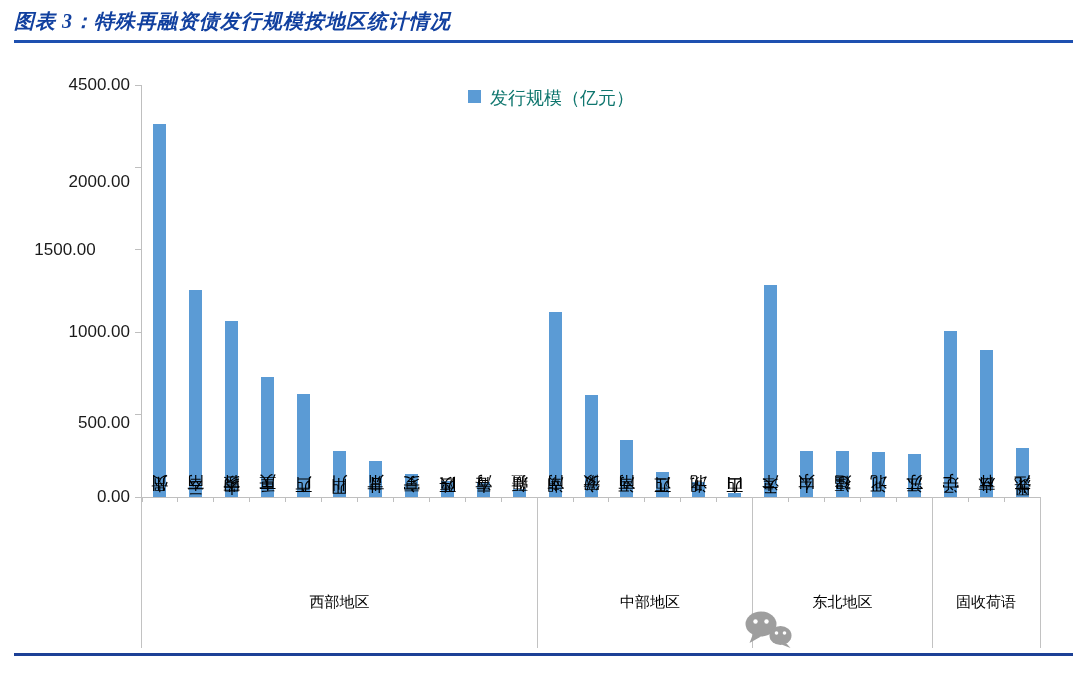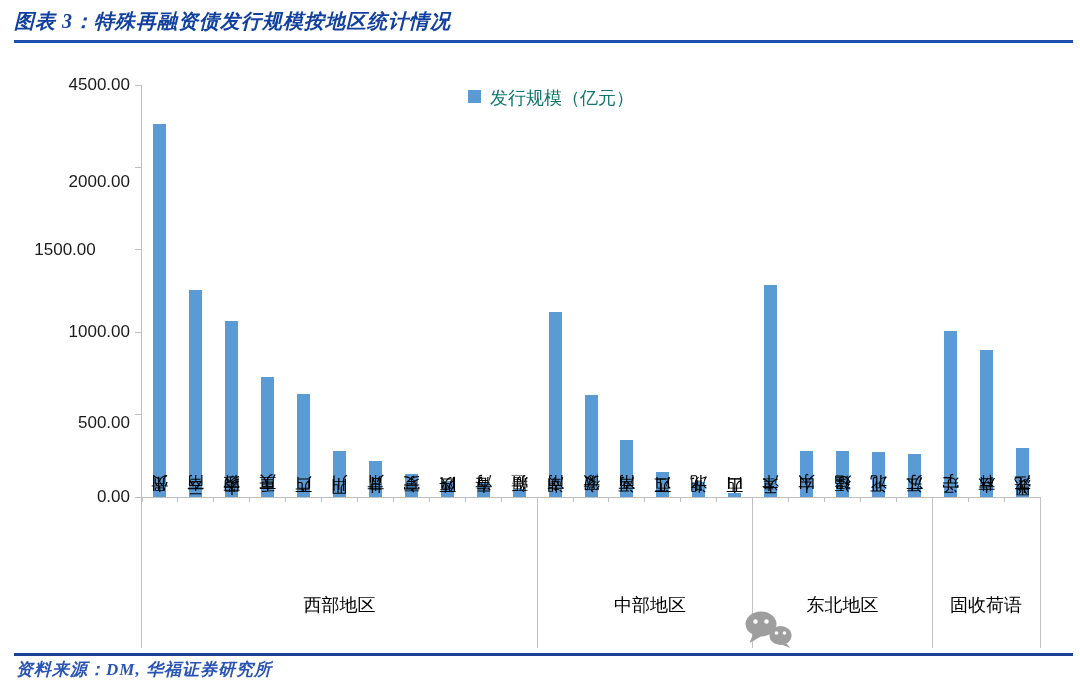--- a/index.html
+++ b/index.html
@@ -48,21 +48,21 @@
     position:absolute;display:flex;justify-content:center;align-items:flex-start;
   }
   .cat-label span{
     writing-mode:vertical-rl;transform:rotate(180deg);
     font-family:"Liberation Serif", serif;
     font-size:17px;color:#000000;letter-spacing:2px;white-space:nowrap;
   }
   .group-label{
     position:absolute;text-align:center;
     font-family:"Liberation Serif", serif;
-    font-size:18px;color:#000000;white-space:nowrap;
+    font-size:15px;color:#000000;white-space:nowrap;
   }
   .group-separator{position:absolute;width:1px;background:#c2c2c2;}
   
   .watermark{
     position:absolute;left:744px;top:610px;
     display:flex;align-items:center;gap:8px;
     z-index:5;
   }
   .watermark-text{
     font-size:31px;color:#c3c3c3;letter-spacing:2px;
@@ -261,15 +261,14 @@
       <g fill="#ffffff">
         <circle cx="11.5" cy="11.5" r="2.2"></circle>
         <circle cx="22.5" cy="11.5" r="2.2"></circle>
         <circle cx="32.5" cy="23" r="1.8"></circle>
         <circle cx="40.5" cy="23" r="1.8"></circle>
       </g>
     </svg>
   </div>
 
   <div class="source-divider"></div>
-  <div class="source-text">资料来源：DM, 华福证券研究所</div>
 
 </div>
 
 </body></html>

